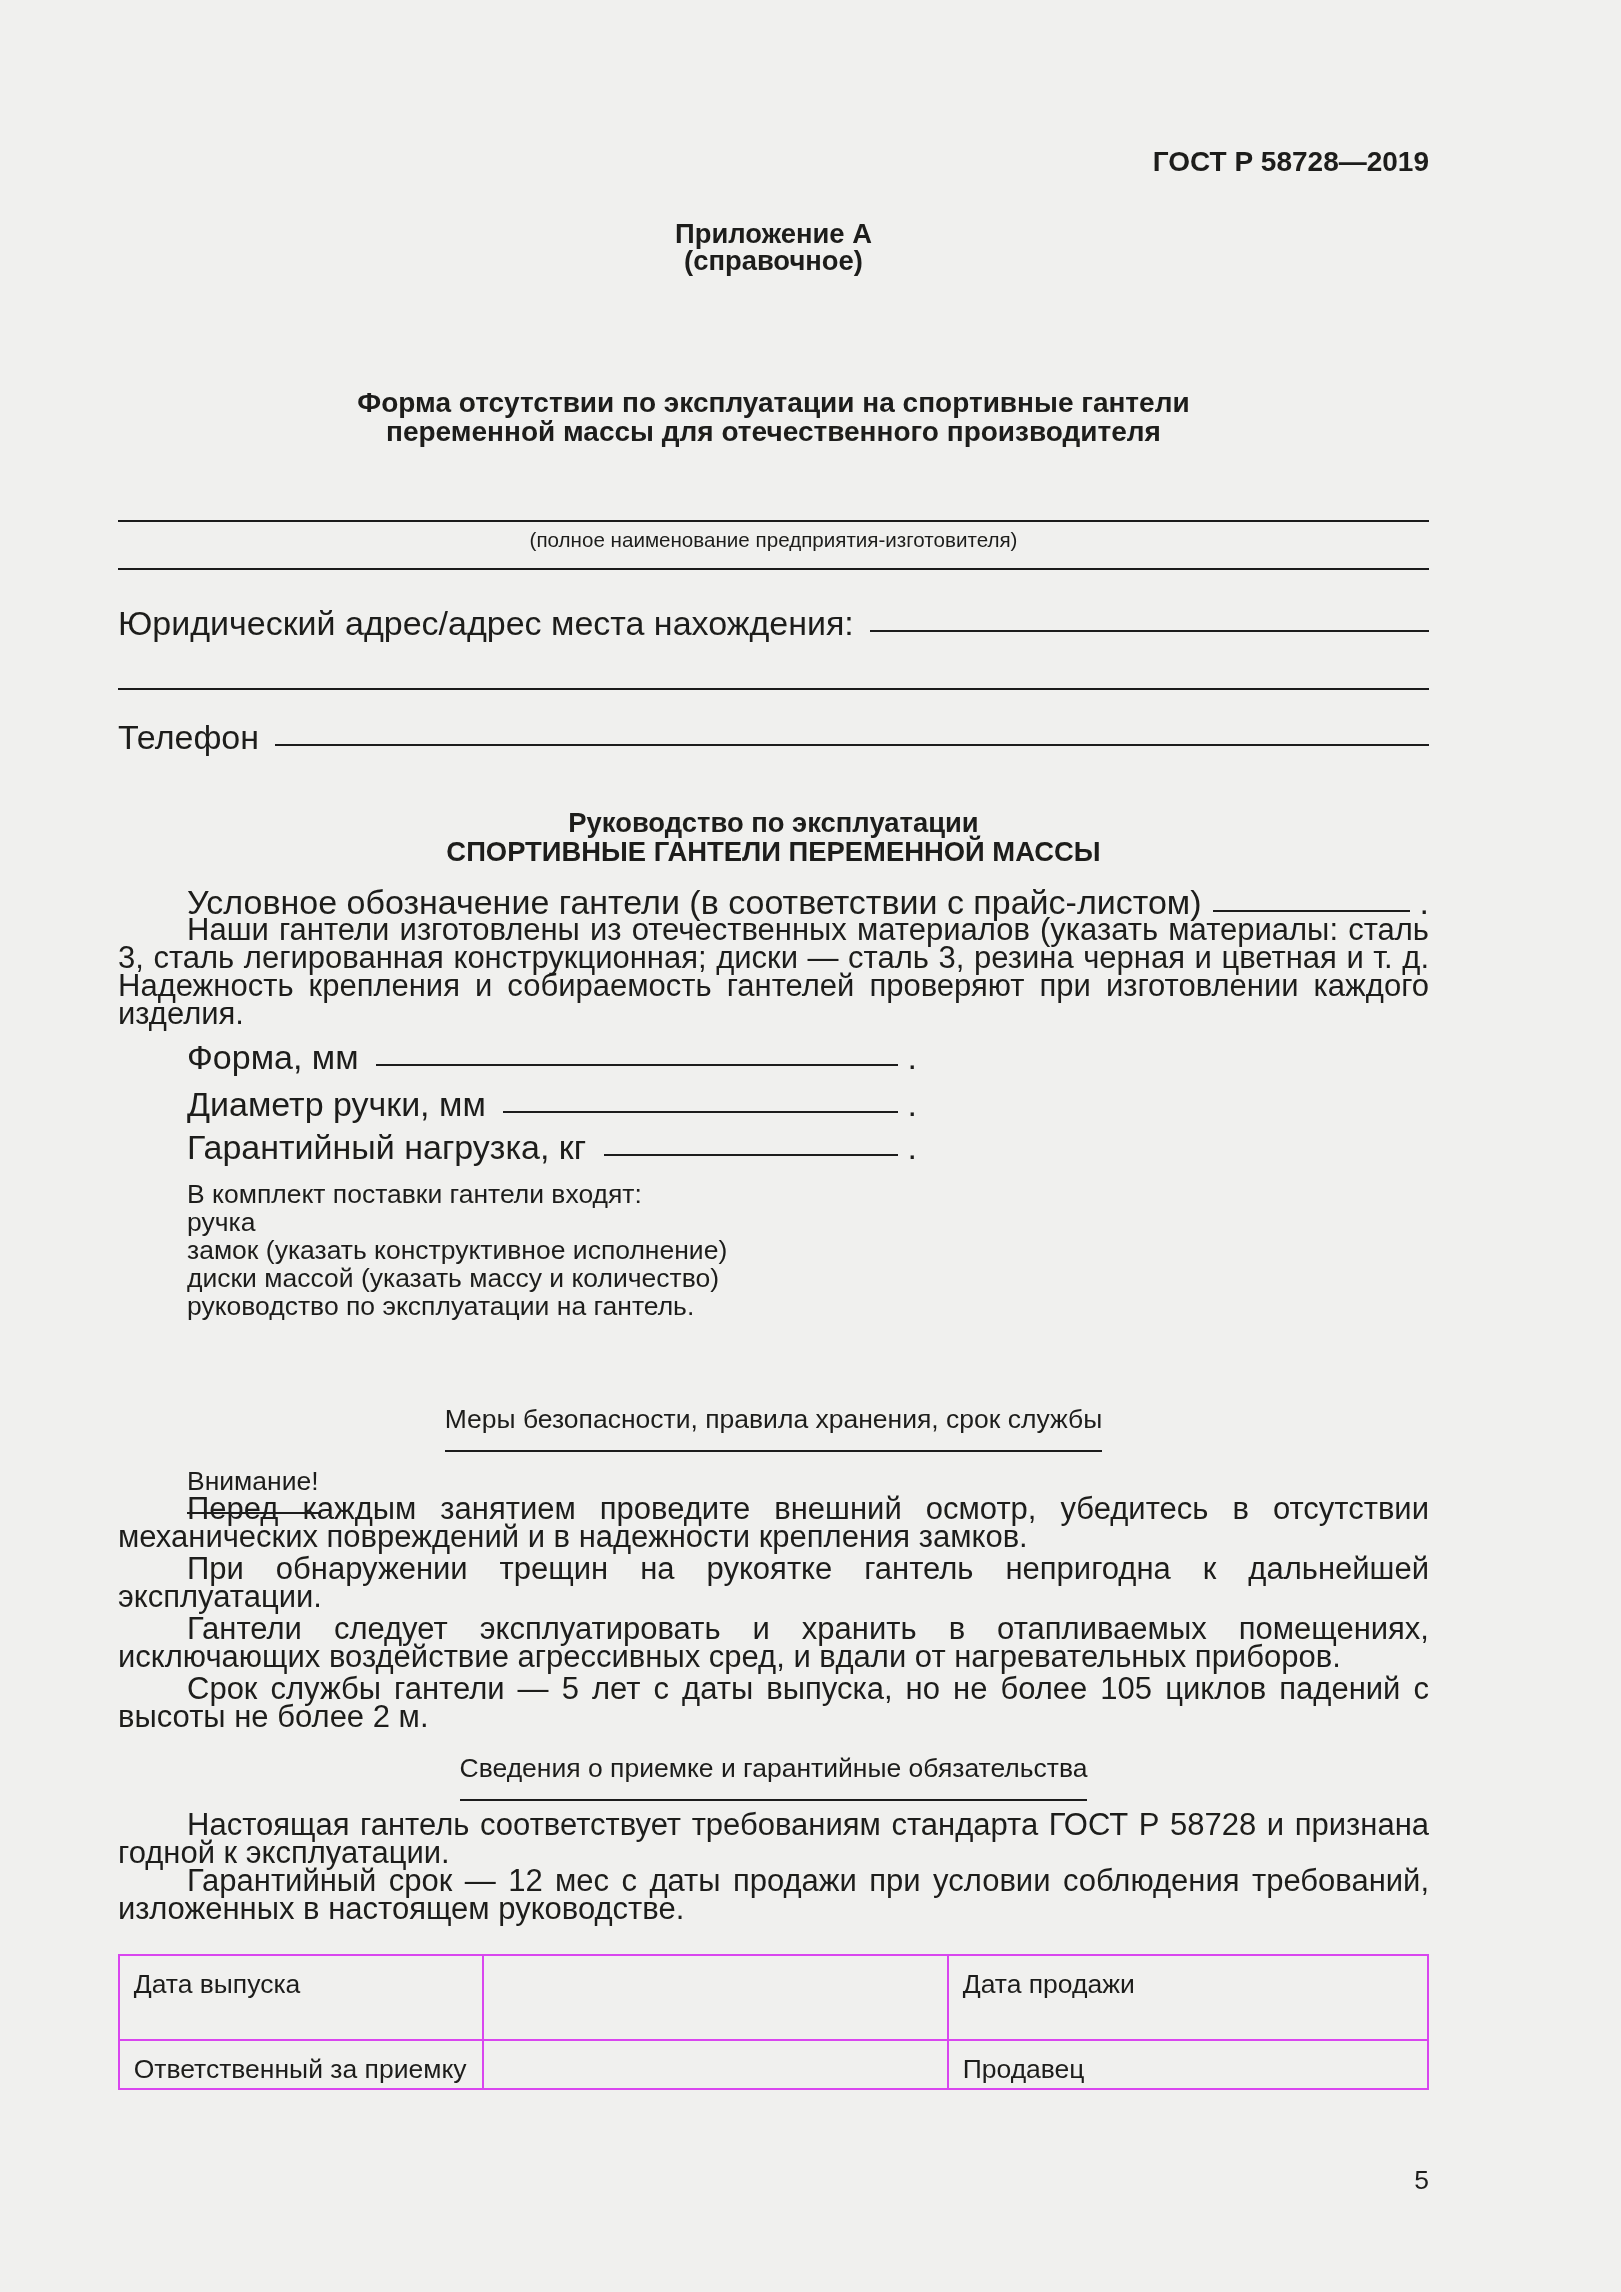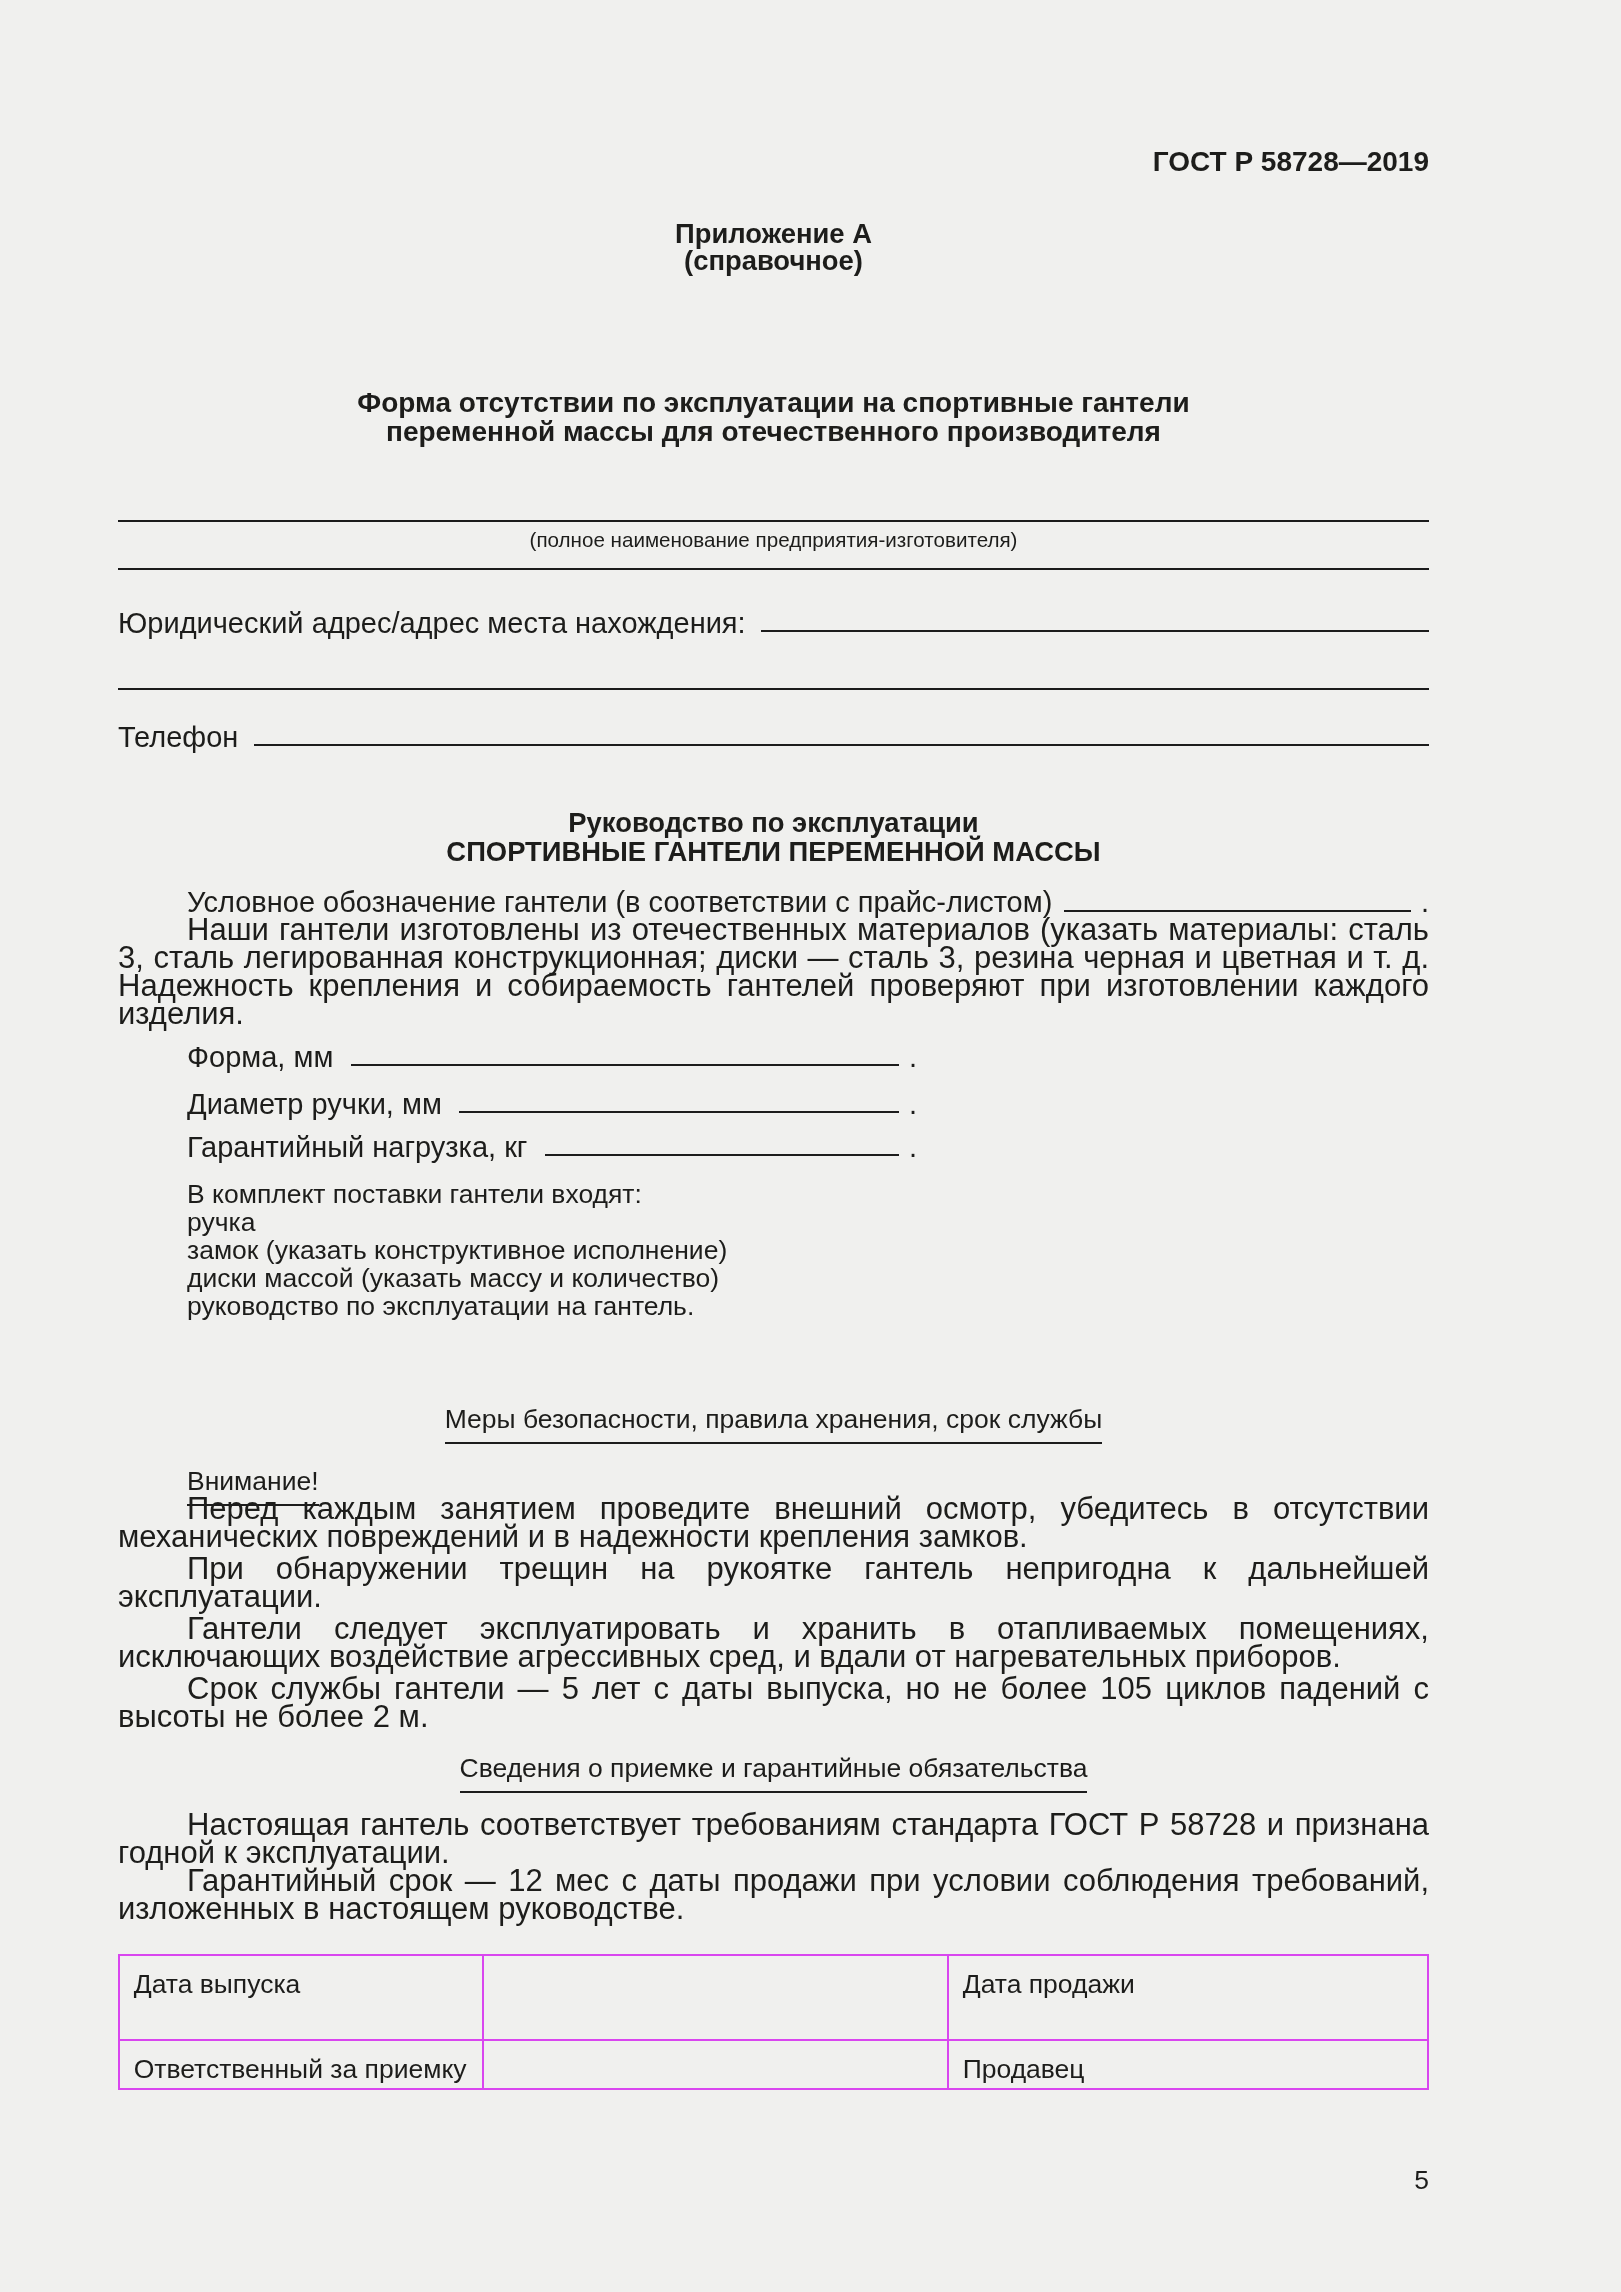--- a/index.html
+++ b/index.html
@@ -18,21 +18,21 @@
   .appendix { margin-top:44px; text-align:center; font-size:27.4px; line-height:27.4px; font-weight:bold; }
   .form-title { margin-top:113px; text-align:center; font-size:28px; line-height:29px; font-weight:bold; }
 
   .hrule { border:0; border-top:2.9px solid #1b1b1b; height:0; }
   .rule-1 { margin-top:74px; }
   .rule-2 { margin-top:15.7px; }
   .rule-3 { margin-top:51px; }
 
   .caption { margin-top:4.9px; text-align:center; font-size:20.6px; line-height:25.5px; }
 
-  .fill-row { display:flex; align-items:flex-end; font-size:29px; line-height:28px; }
+  .fill-row { display:flex; align-items:flex-end; font-size:34px; line-height:28px; }
   .fill-row .label { white-space:nowrap; }
   .blank { flex:1 1 auto; border-bottom:2px solid #1c1c1c; margin-bottom:4.9px; margin-left:15.7px; }
   .suffix { margin-left:9.8px; }
 
   .address-row { margin-top:39px; }
   .phone-row { margin-top:33px; }
 
   .manual-heading { margin-top:57px; text-align:center; font-size:27.4px; line-height:29px; font-weight:bold; }
 
   .designation-row { margin-top:22.5px; }
@@ -47,21 +47,21 @@
   .dim-row .blank { margin-left:17.6px; }
   .dim-1 { margin-top:14.7px; }
   .dim-2 { margin-top:18.6px; }
   .dim-3 { margin-top:15.7px; }
 
   .package { margin-top:18.6px; margin-left:69px; font-size:26.5px; line-height:28px; }
 
   .section-heading { text-align:center; font-size:26.5px; line-height:28px; }
   .safety-heading { margin-top:85px; }
   .acceptance-heading { margin-top:23.5px; }
-  .u { border-bottom:2px solid #1c1c1c; padding-bottom:8px; }
+  .u { border-bottom:2px solid #1c1c1c; padding-bottom:16px; }
 
   .attention { margin-top:34px; margin-left:69px; font-size:26.5px; line-height:28px; }
   .safety-para { margin-top:3.9px; }
   .safety-para.first { margin-top:0; }
   .acceptance-para-1 { margin-top:29px; }
 
   table.accept-table {
     margin-top:31px;
     border-collapse:collapse;
     width:1308px;

